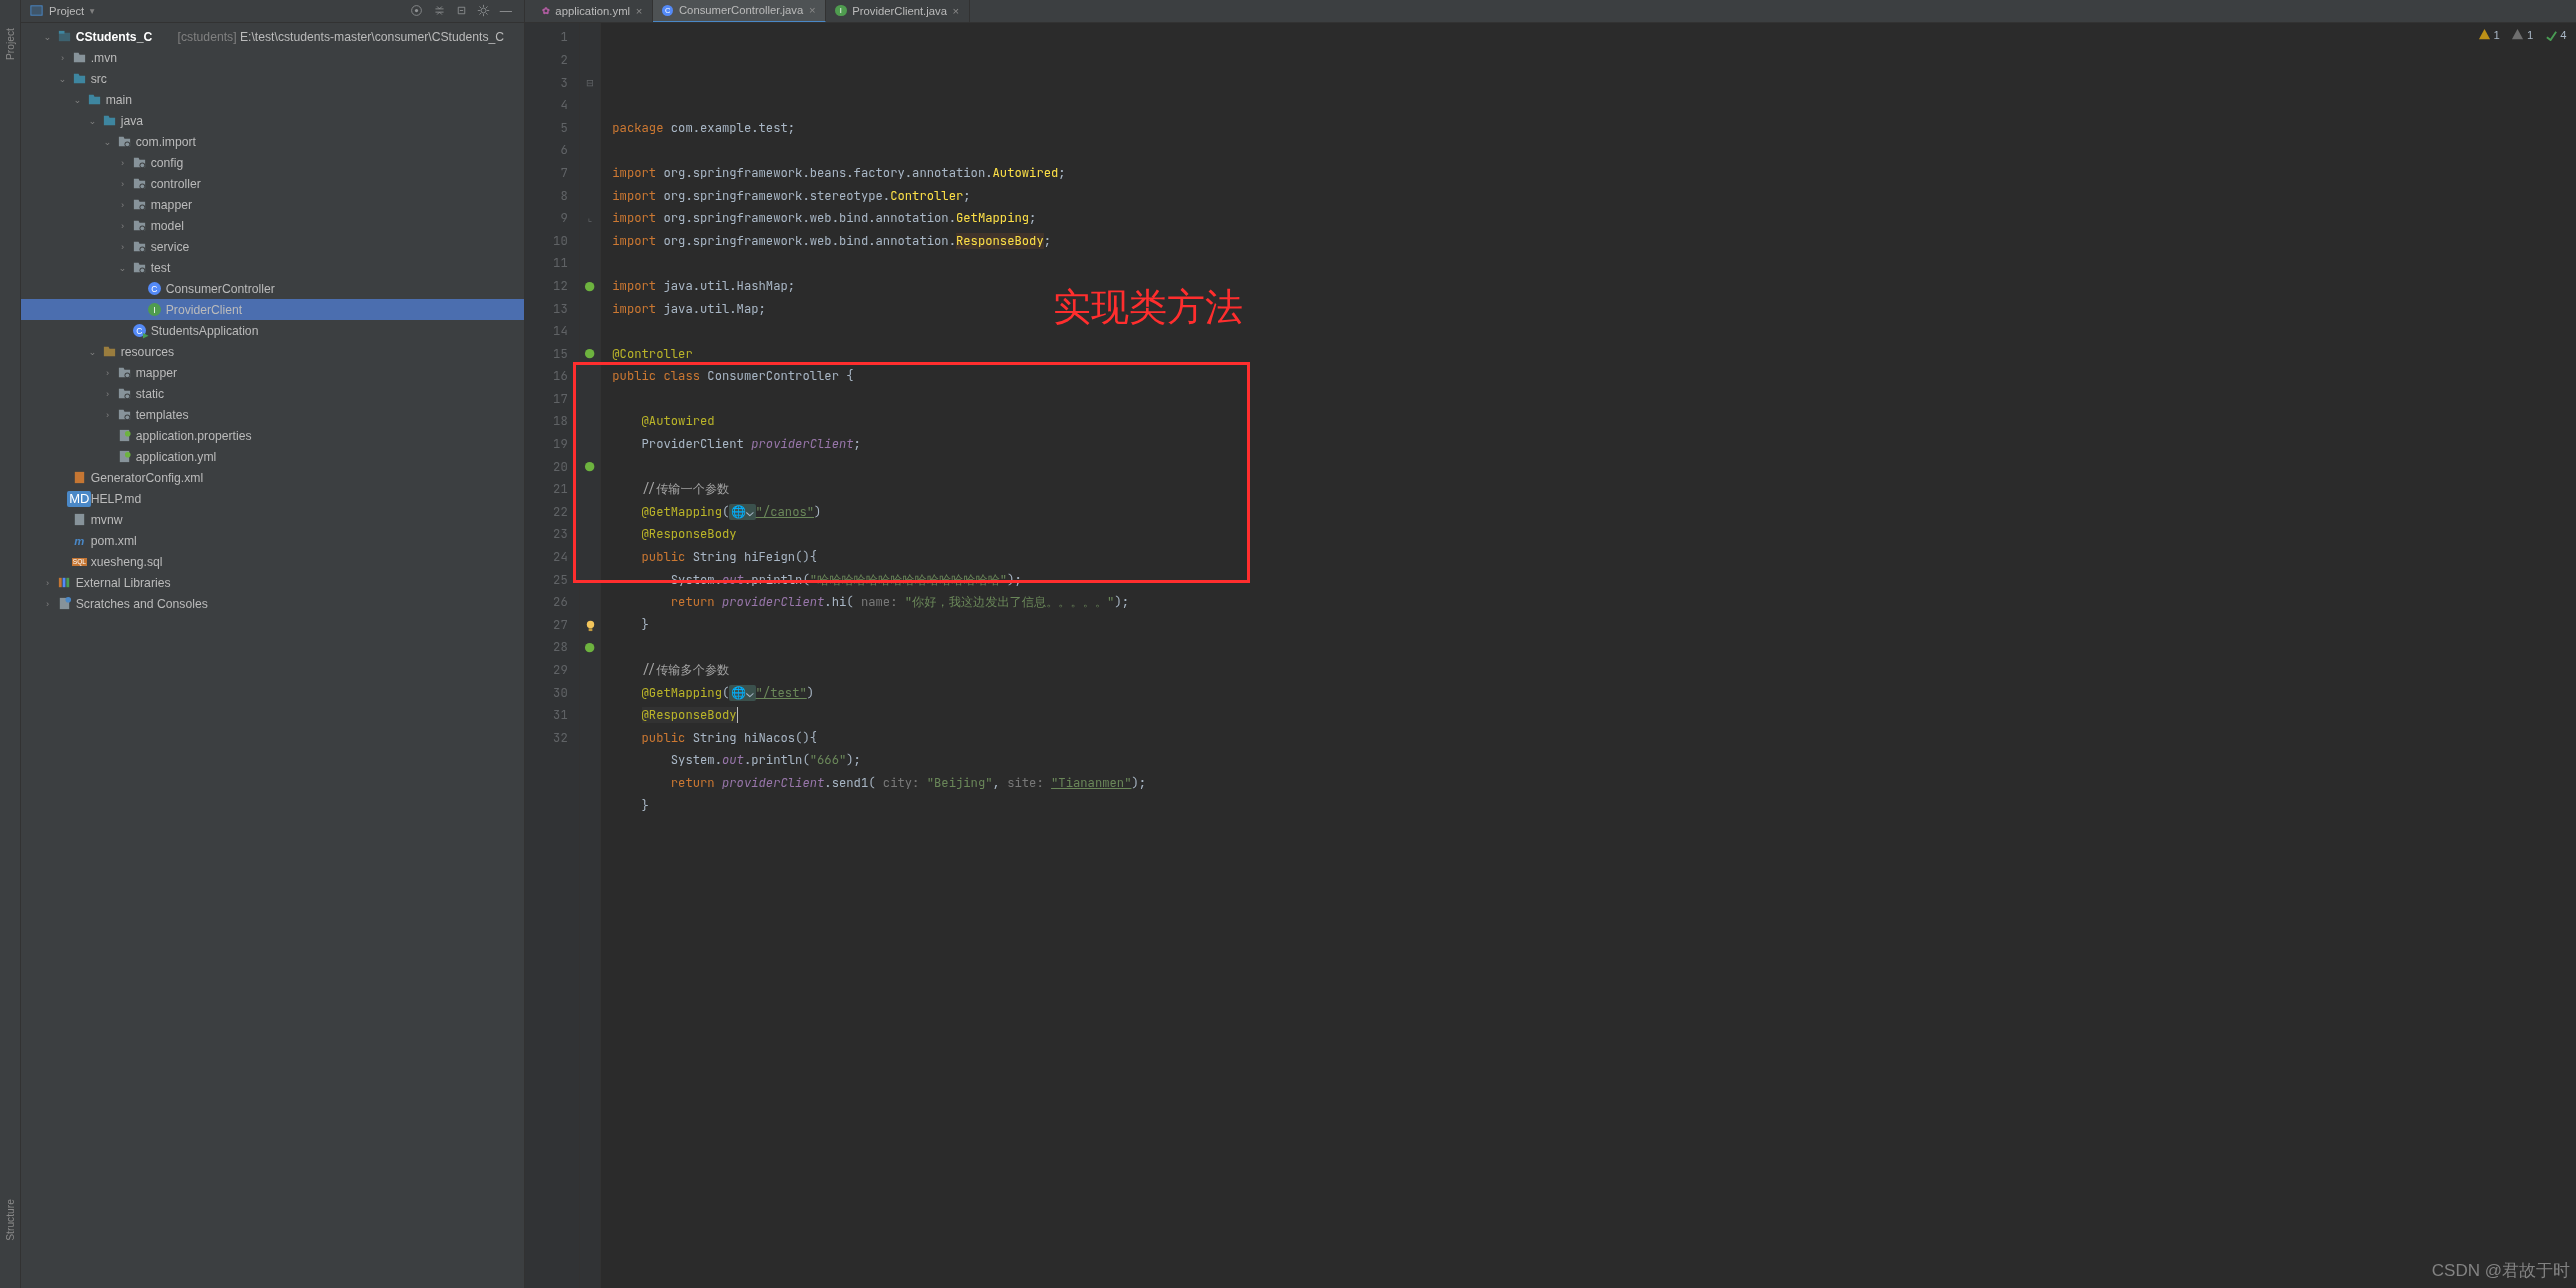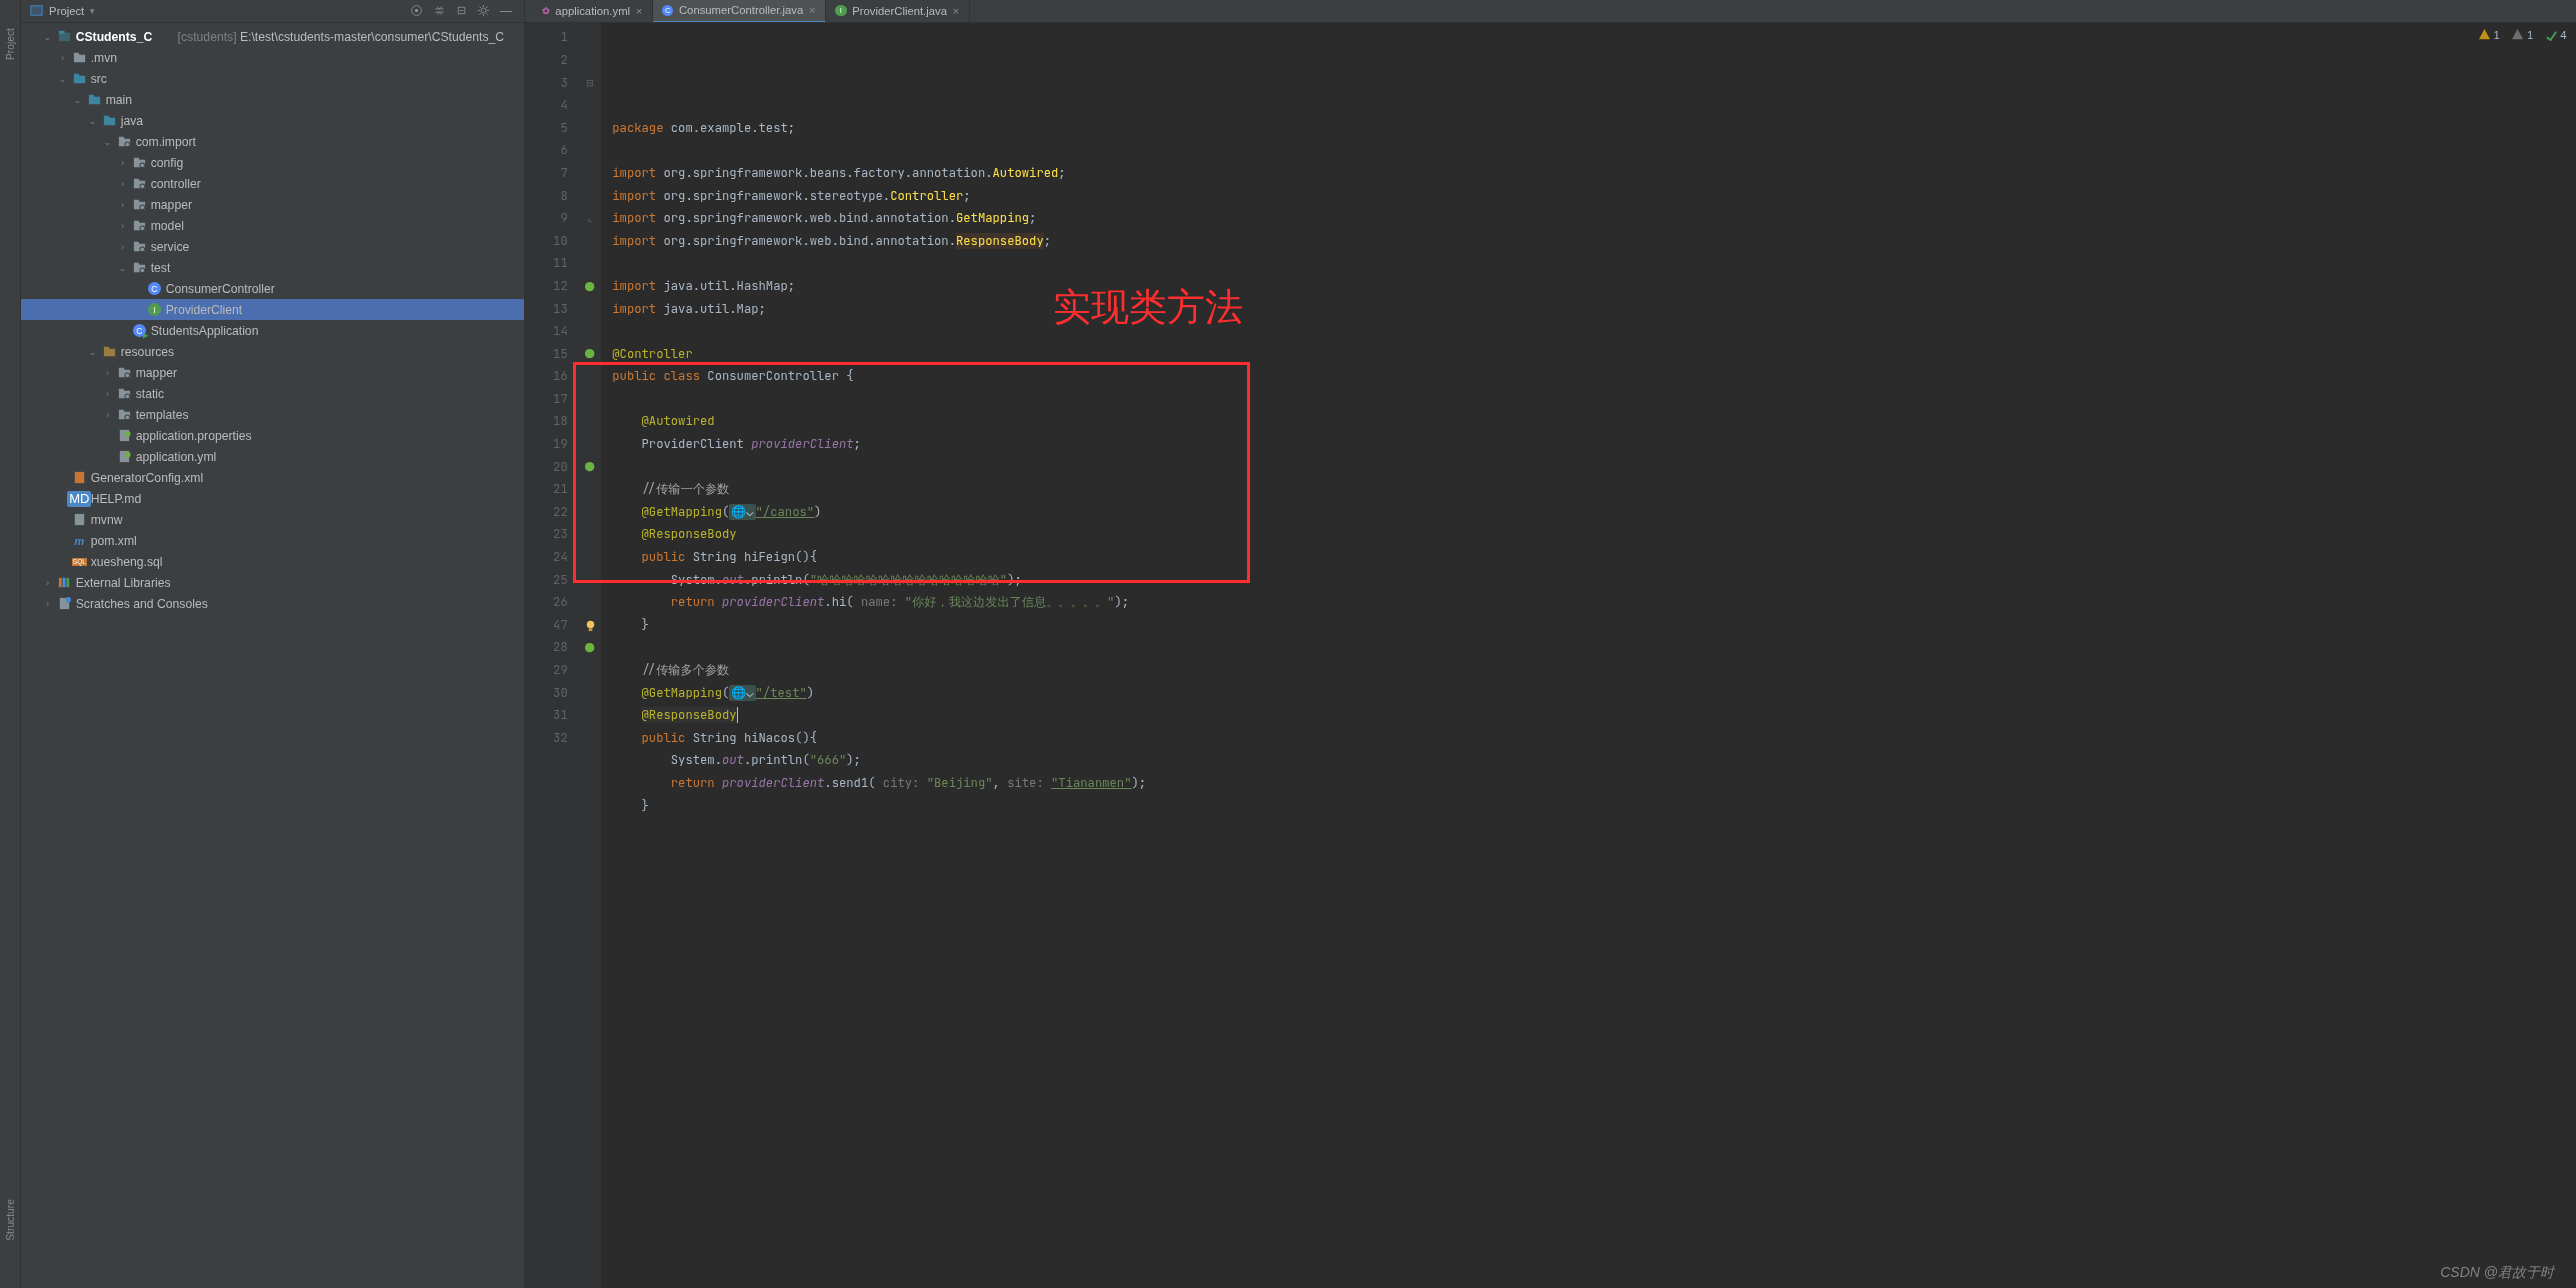--- a/index.html
+++ b/index.html
@@ -170,25 +170,24 @@
   color: #ff2e2e;
   font-size: 38px;
   font-weight: 500;
   font-family: "Microsoft YaHei", Arial, sans-serif;
 }
 
 
 .watermark {
   position: fixed;
   bottom: 5.6px;
-  right: 22px;
+  right: 6px;
   color: #999;
-  font-size: 14px;
+  font-size: 17px;
   opacity: .8;
-  font-style: italic;
 }
 </style>
 </head>
 <body>
 
 <div class="root">
 
   <div class="tool-strip">
     <span>Project</span>
     <span style="margin-top:auto;margin-bottom:47px">Structure</span>
@@ -592,21 +591,21 @@
           <div>17</div>
           <div>18</div>
           <div>19</div>
           <div>20</div>
           <div>21</div>
           <div>22</div>
           <div>23</div>
           <div>24</div>
           <div>25</div>
           <div>26</div>
-          <div>47</div>
+          <div>27</div>
           <div>28</div>
           <div>29</div>
           <div>30</div>
           <div>31</div>
           <div>32</div>
         </div>
       <div class="gutter-icons" id="gicons">
           <div class="gut-ic"></div>
           <div class="gut-ic"></div>
           <div class="gut-ic">

